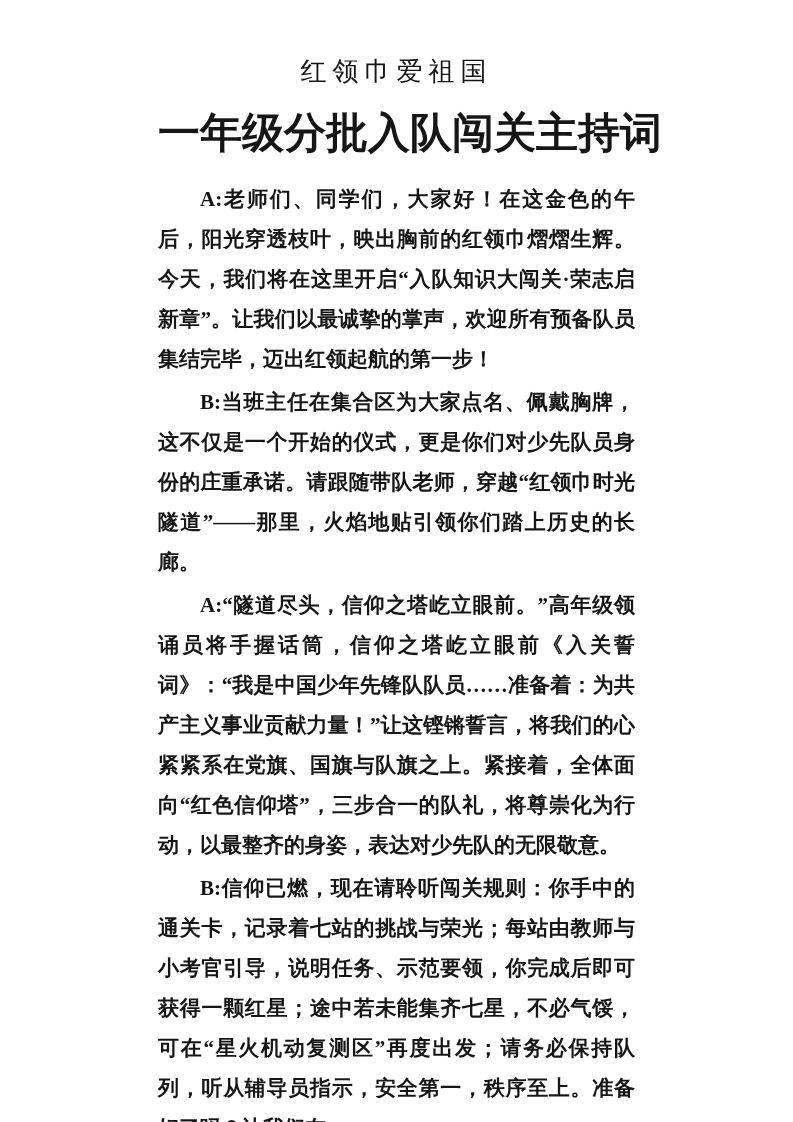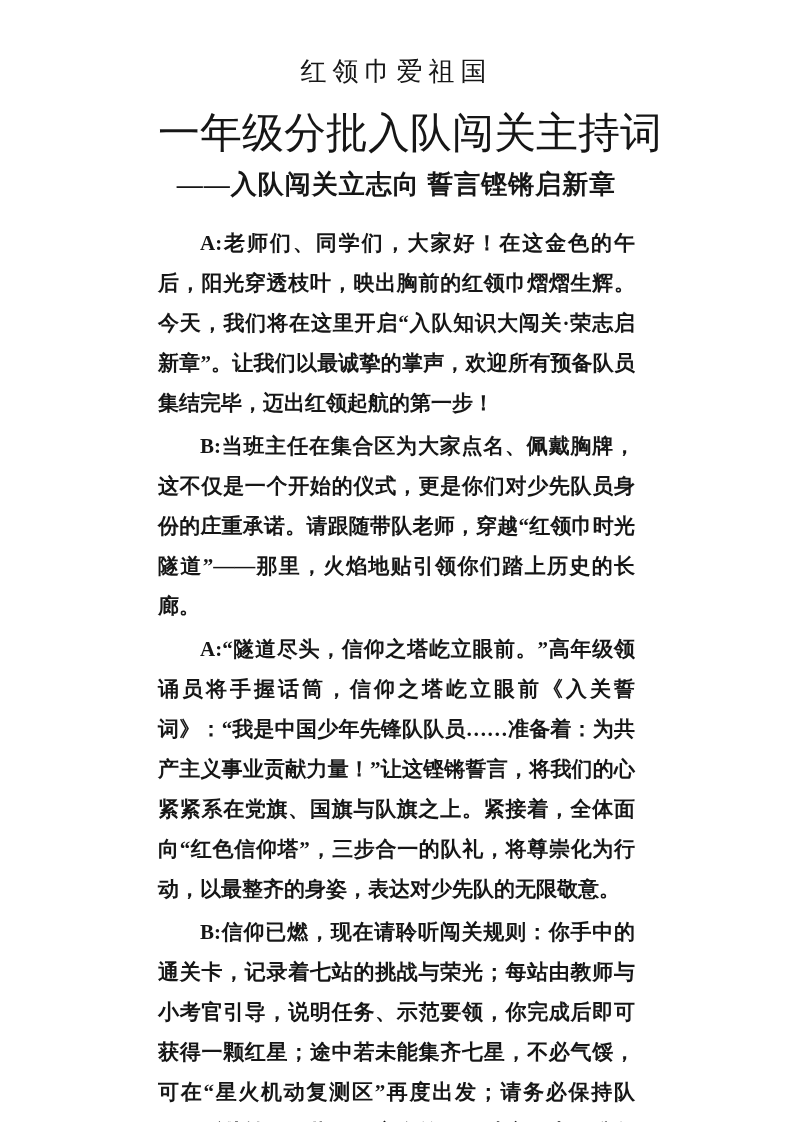--- a/index.html
+++ b/index.html
@@ -23,21 +23,21 @@
     text-align: center;
     font-size: 26px;
     font-weight: normal;
     letter-spacing: 6px;
     line-height: 1.2;
     margin: 0;
   }
   .main-title {
     text-align: right;
     font-size: 42px;
-    font-weight: normal;
+    font-weight: bold;
     line-height: 1.15;
     margin: 22px 0 0 0;
     white-space: nowrap;
   }
   .subtitle {
     text-align: center;
     font-size: 26px;
     font-weight: bold;
     line-height: 1.2;
     margin: 12px 0 0 0;
@@ -58,21 +58,20 @@
   }
 </style>
 </head>
 <body>
 
 <div class="page">
   <div class="doc-header">红领巾爱祖国</div>
 
   <h1 class="main-title">一年级分批入队闯关主持词</h1>
 
-  <div class="subtitle">——入队闯关立志向 誓言铿锵启新章</div>
 
   <div class="content">
     <p>A:老师们、同学们，大家好！在这金色的午后，阳光穿透枝叶，映出胸前的红领巾熠熠生辉。今天，我们将在这里开启“入队知识大闯关·荣志启新章”。让我们以最诚挚的掌声，欢迎所有预备队员集结完毕，迈出红领起航的第一步！</p>
     <p>B:当班主任在集合区为大家点名、佩戴胸牌，这不仅是一个开始的仪式，更是你们对少先队员身份的庄重承诺。请跟随带队老师，穿越“红领巾时光隧道”——那里，火焰地贴引领你们踏上历史的长廊。</p>
     <p>A:“隧道尽头，信仰之塔屹立眼前。”高年级领诵员将手握话筒，信仰之塔屹立眼前《入关誓词》：“我是中国少年先锋队队员……准备着：为共产主义事业贡献力量！”让这铿锵誓言，将我们的心紧紧系在党旗、国旗与队旗之上。紧接着，全体面向“红色信仰塔”，三步合一的队礼，将尊崇化为行动，以最整齐的身姿，表达对少先队的无限敬意。</p>
     <p>B:信仰已燃，现在请聆听闯关规则：你手中的通关卡，记录着七站的挑战与荣光；每站由教师与小考官引导，说明任务、示范要领，你完成后即可获得一颗红星；途中若未能集齐七星，不必气馁，可在“星火机动复测区”再度出发；请务必保持队列，听从辅导员指示，安全第一，秩序至上。准备好了吗？让我们在</p>
   </div>
 </div>
 
 </body></html>

